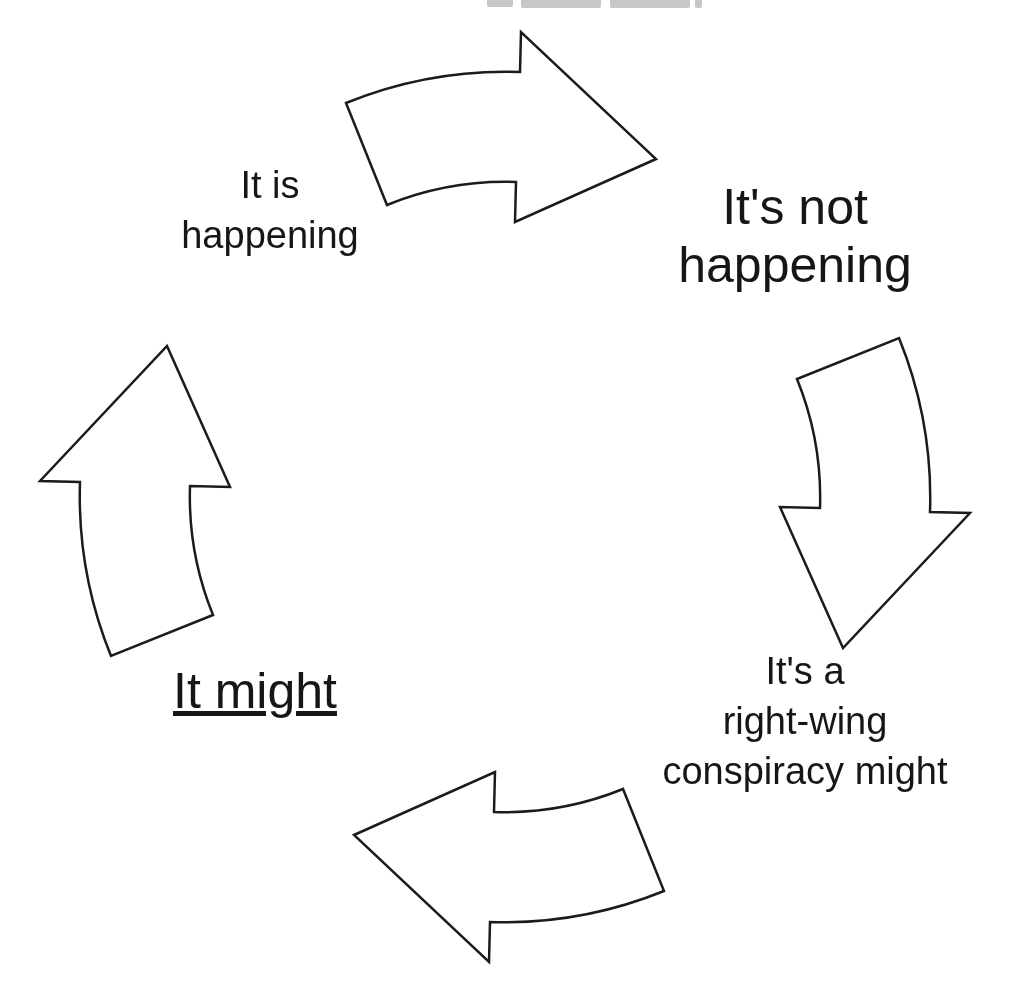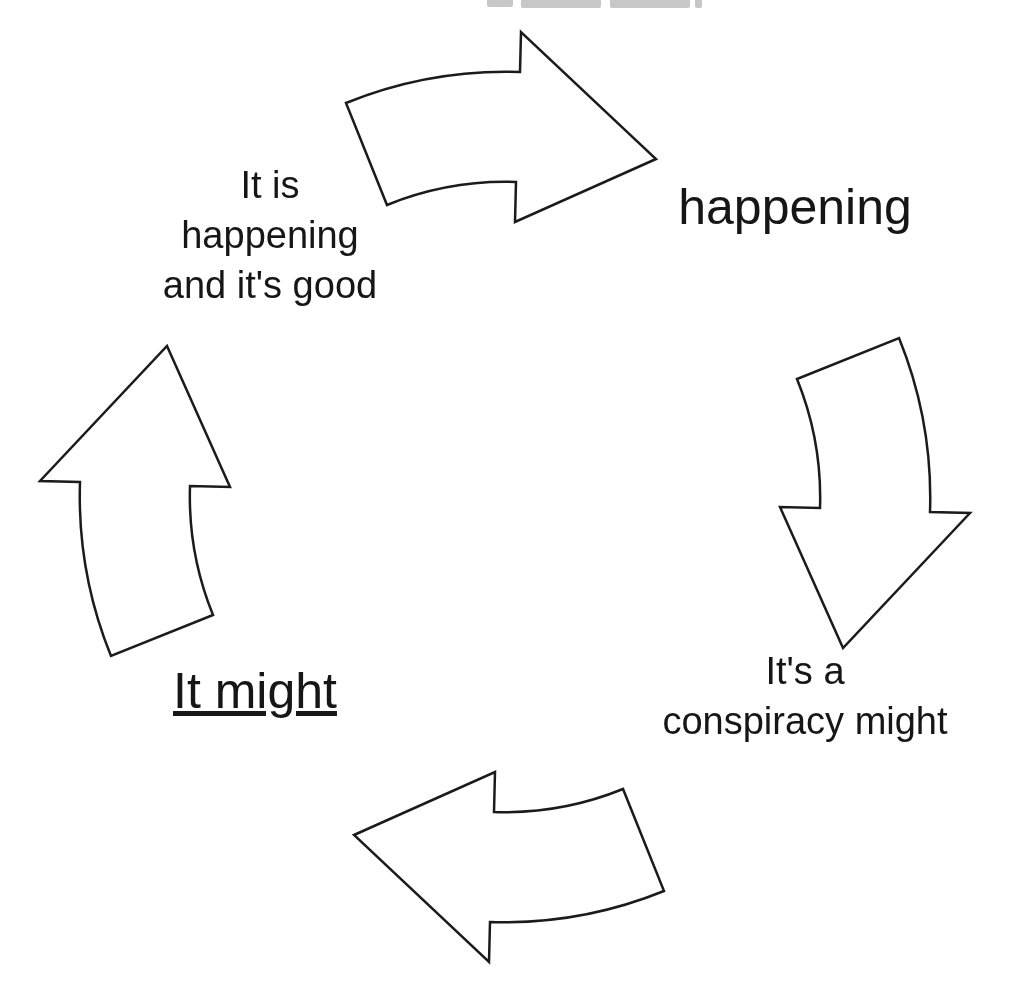--- a/index.html
+++ b/index.html
@@ -74,29 +74,30 @@
     </defs>
     <use href="#curved-arrow"></use>
     <use href="#curved-arrow" transform="rotate(90 505 497)"></use>
     <use href="#curved-arrow" transform="rotate(180 505 497)"></use>
     <use href="#curved-arrow" transform="rotate(270 505 497)"></use>
   </svg>
 
   <div class="node-label label-small label-tl">
     <span class="line">It is</span>
     <span class="line">happening</span>
-    <span class="line">and it's good</span>
   </div>
 
   <div class="node-label label-large label-tr">
+    <span class="line">It's not</span>
     <span class="line">happening</span>
   </div>
 
   <div class="node-label label-small label-br">
     <span class="line">It's a</span>
+    <span class="line">right-wing</span>
     <span class="line">conspiracy might</span>
   </div>
 
   <div class="node-label label-large label-bl">
     <span class="line">It might</span>
   </div>
 
 </div>
 
 </body></html>

